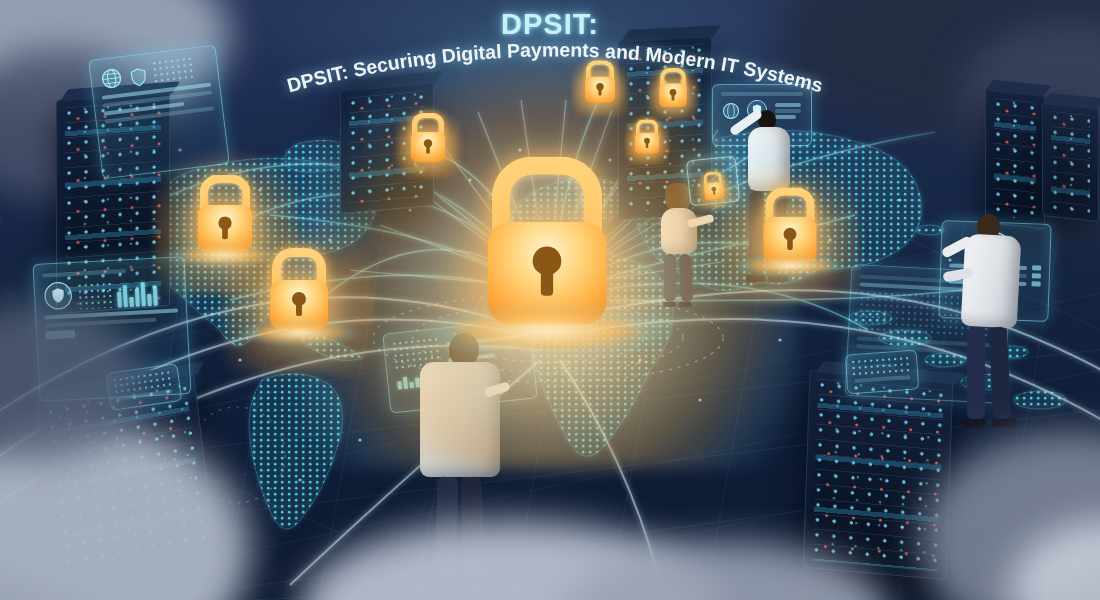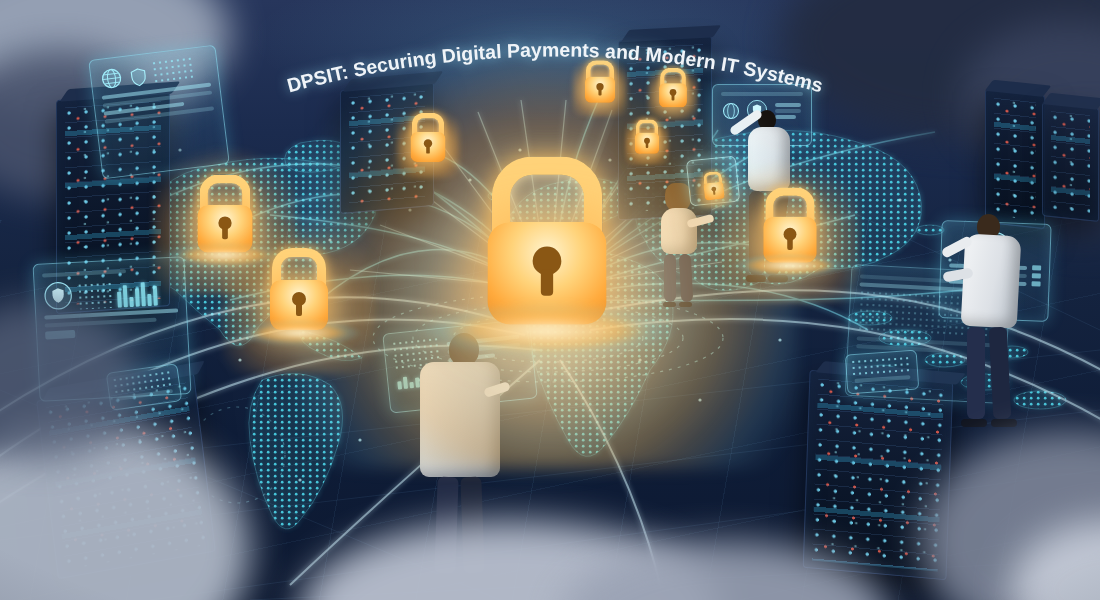--- a/index.html
+++ b/index.html
@@ -498,20 +498,21 @@
 
   <div class="cloud" style="left:-90px;top:420px;width:340px;height:260px;background:#aeb7c6;opacity:.95;"></div>
   <div class="cloud" style="left:-60px;top:300px;width:200px;height:160px;background:#566179;opacity:.8;"></div>
   <div class="cloud" style="left:300px;top:520px;width:420px;height:180px;background:#b9c0cf;opacity:.95;"></div>
   <div class="cloud" style="left:560px;top:540px;width:330px;height:160px;background:#9aa2b4;opacity:.9;"></div>
   <div class="cloud" style="left:920px;top:430px;width:300px;height:220px;background:#7e8699;opacity:.9;"></div>
   <div class="cloud" style="left:1010px;top:520px;width:200px;height:140px;background:#c3c9d6;opacity:.95;"></div>
 
   <div class="vignette"></div>
 
+  <div class="page-title">DPSIT:</div>
   <svg class="subtitle-svg" width="1100" height="600" viewBox="0 0 1100 600">
     <defs>
         <path id="subpath" d="M280,95 Q555,18 830,95" fill="none"></path>
       </defs>
     <text style="filter:drop-shadow(0 0 6px rgba(150,230,250,.6));">
       <textPath href="#subpath" startOffset="50%" text-anchor="middle">DPSIT: Securing Digital Payments and Modern IT Systems</textPath>
     </text>
   </svg>
 
 </div>

